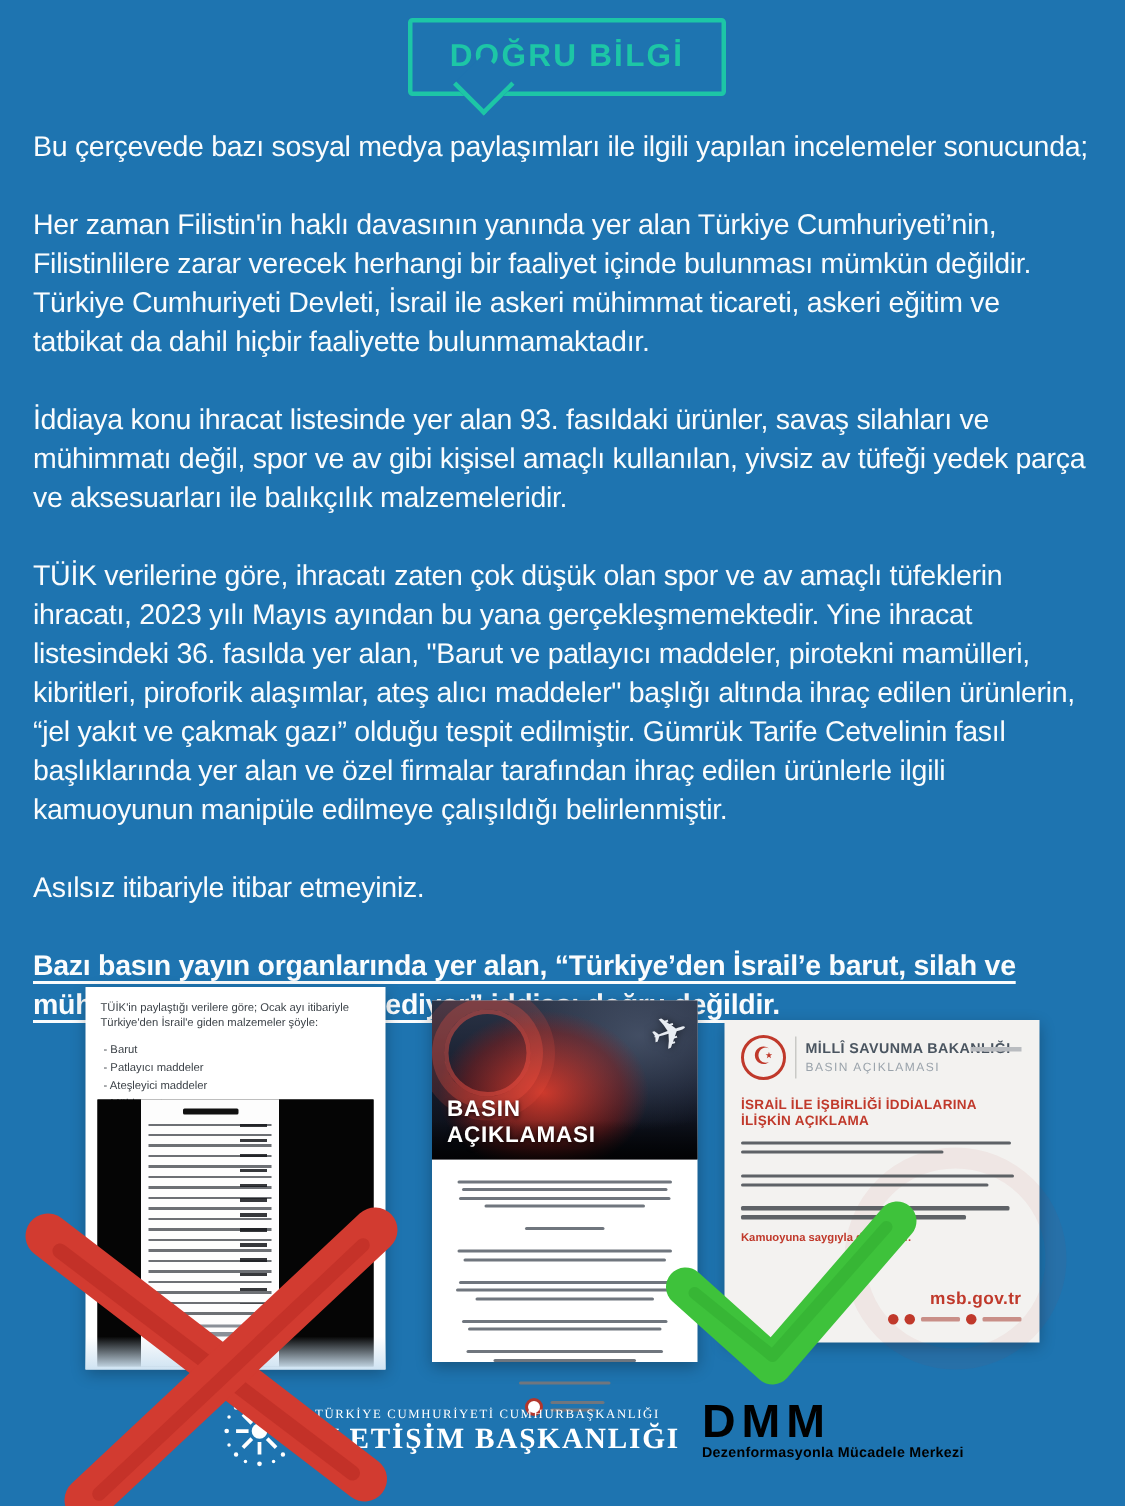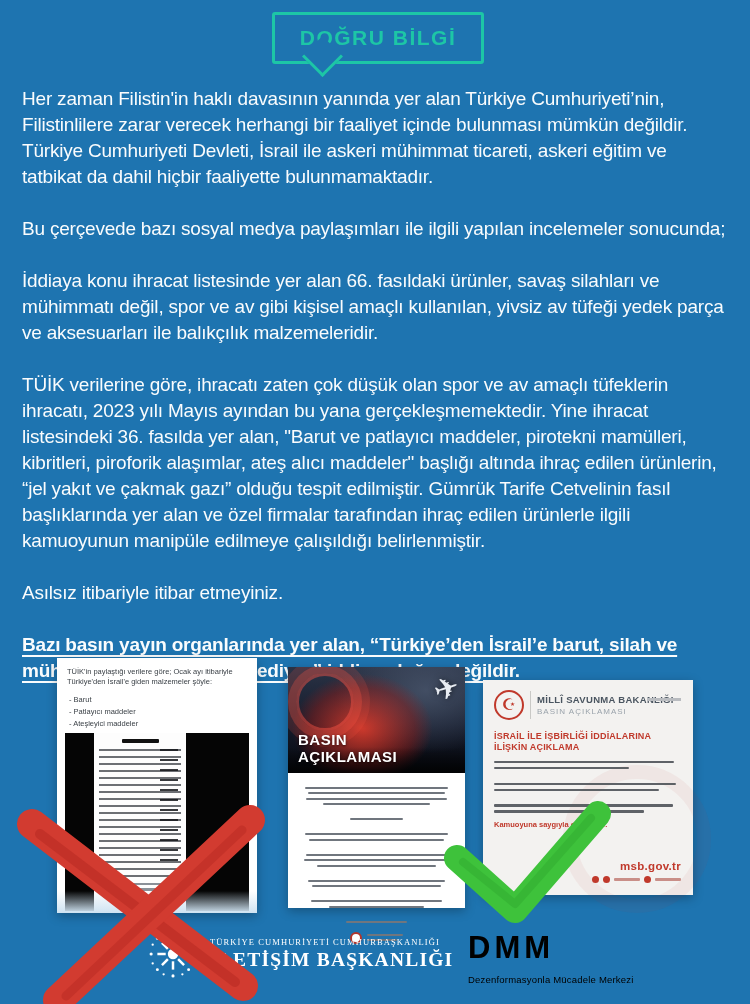--- a/index.html
+++ b/index.html
@@ -111,36 +111,36 @@
   .soc-bar{width:26px;height:2.4px;background:#c98f88;border-radius:1px;}
   
   .mark{position:absolute;z-index:6;}
   
   .footer-iletisim{position:absolute;left:148px;top:929px;display:flex;align-items:center;gap:12px;color:#fff;}
   .iletisim-txt{font-family:"Liberation Serif", serif;}
   .iletisim-l1{font-size:8.5px;letter-spacing:1.1px;}
   .iletisim-l2{font-size:19.5px;letter-spacing:1.2px;margin-top:2px;font-weight:600;}
   .footer-dmm{position:absolute;left:468px;top:933px;color:#000000;}
   .dmm-abbr{font-size:31px;font-weight:bold;letter-spacing:4px;line-height:30px;}
-  .dmm-name{font-size:9.5px;font-weight:normal;letter-spacing:.2px;margin-top:11px;}
+  .dmm-name{font-size:9.5px;font-weight:bold;letter-spacing:.2px;margin-top:0;}
 </style>
 </head>
 <body>
 
 <div class="canvas">
 
   <div class="badge">
     <span>DOĞRU BİLGİ</span>
   </div>
   <div class="badge-tail"></div>
 
   <div class="body-text">
+    <p>Bu çerçevede bazı sosyal medya paylaşımları ile ilgili yapılan incelemeler sonucunda;</p>
     <p>Her zaman Filistin'in haklı davasının yanında yer alan Türkiye Cumhuriyeti’nin, Filistinlilere zarar verecek herhangi bir faaliyet içinde bulunması mümkün değildir. Türkiye Cumhuriyeti Devleti, İsrail ile askeri mühimmat ticareti, askeri eğitim ve tatbikat da dahil hiçbir faaliyette bulunmamaktadır.</p>
-    <p>Bu çerçevede bazı sosyal medya paylaşımları ile ilgili yapılan incelemeler sonucunda;</p>
-    <p>İddiaya konu ihracat listesinde yer alan 66. fasıldaki ürünler, savaş silahları ve mühimmatı değil, spor ve av gibi kişisel amaçlı kullanılan, yivsiz av tüfeği yedek parça ve aksesuarları ile balıkçılık malzemeleridir.</p>
+    <p>İddiaya konu ihracat listesinde yer alan 93. fasıldaki ürünler, savaş silahları ve mühimmatı değil, spor ve av gibi kişisel amaçlı kullanılan, yivsiz av tüfeği yedek parça ve aksesuarları ile balıkçılık malzemeleridir.</p>
     <p>TÜİK verilerine göre, ihracatı zaten çok düşük olan spor ve av amaçlı tüfeklerin ihracatı, 2023 yılı Mayıs ayından bu yana gerçekleşmemektedir. Yine ihracat listesindeki 36. fasılda yer alan, "Barut ve patlayıcı maddeler, pirotekni mamülleri, kibritleri, piroforik alaşımlar, ateş alıcı maddeler" başlığı altında ihraç edilen ürünlerin, “jel yakıt ve çakmak gazı” olduğu tespit edilmiştir. Gümrük Tarife Cetvelinin fasıl başlıklarında yer alan ve özel firmalar tarafından ihraç edilen ürünlerle ilgili kamuoyunun manipüle edilmeye çalışıldığı belirlenmiştir.</p>
     <p>Asılsız itibariyle itibar etmeyiniz.</p>
     <p class="claim">Bazı basın yayın organlarında yer alan, “Türkiye’den İsrail’e barut, silah ve mühimmat ihracatı devam ediyor” iddiası doğru değildir.</p>
   </div>
 
   <div class="card card-tuik">
     <div class="tuik-intro">TÜİK'in paylaştığı verilere göre; Ocak ayı itibariyle Türkiye'den İsrail'e giden malzemeler şöyle:</div>
     <div class="tuik-list">
       <div>- Barut</div>
       <div>- Patlayıcı maddeler</div>

